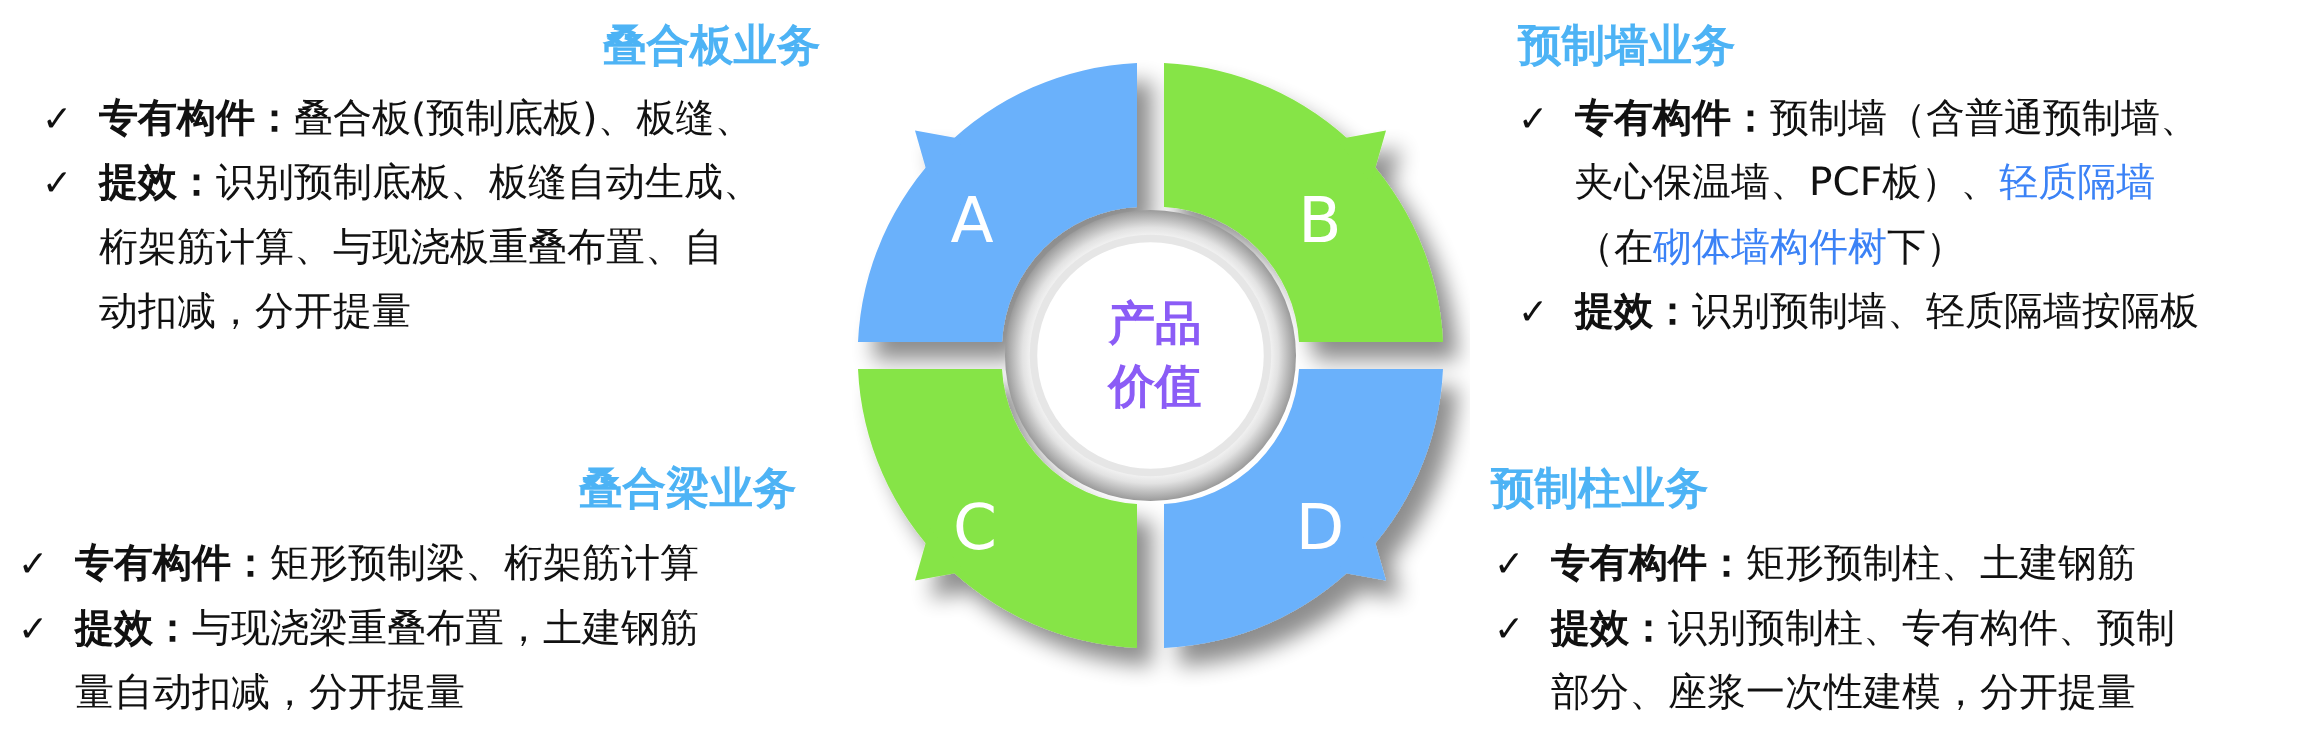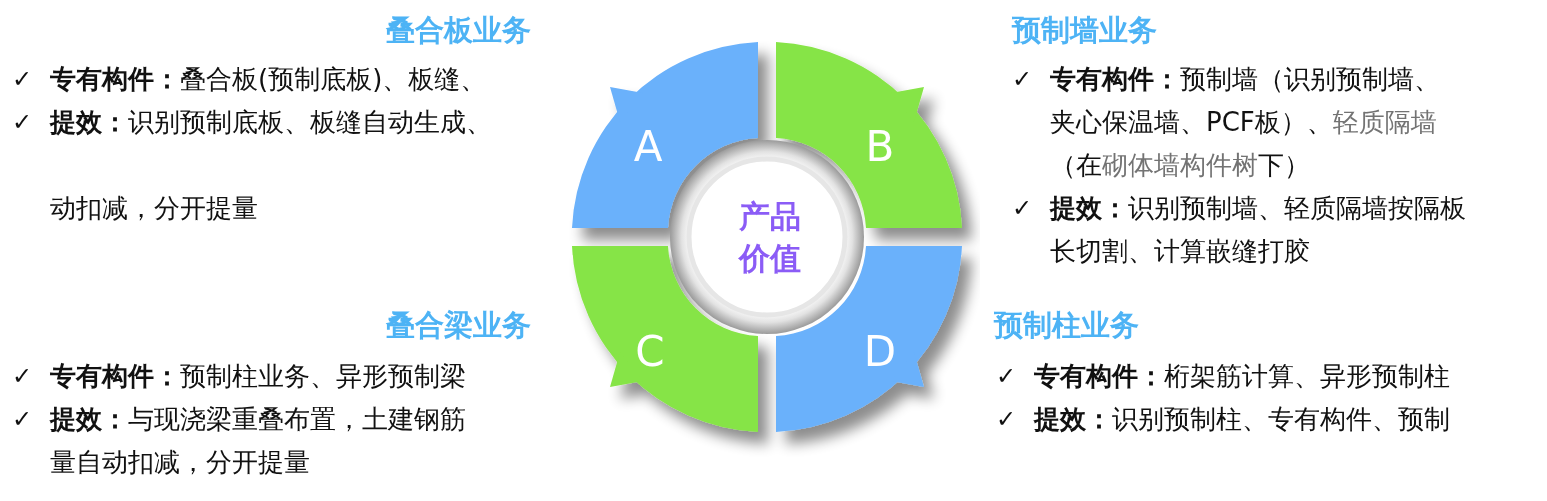--- a/index.html
+++ b/index.html
@@ -3,91 +3,91 @@
 <meta charset="utf-8">
 <style>
   html, body { margin:0; padding:0; background:#ffffff; }
   body { width:1547px; height:501px; position:relative; overflow:hidden;
          font-family:"DejaVu Sans","Liberation Sans",sans-serif; color:#111; }
   .block { position:absolute; }
   .heading { font-size:29px; font-weight:bold; color:#4DB3F5; line-height:34px; white-space:nowrap; }
   .item { position:relative; font-size:26px; line-height:43px; padding-left:38px; }
   .check { position:absolute; left:0; top:0; font-size:24px; }
   .lbl { font-weight:bold; }
-  .hl { color:#737373; }
+  .hl { color:#3b82f6; }
   #a-block .heading { position:absolute; left:386px; top:13px; }
   #c-block .heading { position:absolute; left:386px; top:308px; }
   #b-block .heading { position:absolute; left:988px; top:13px; }
   #d-block .heading { position:absolute; left:994px; top:308px; }
   .wheel { position:absolute; left:560px; top:40px; width:420px; height:440px; }
   .center-text { position:absolute; left:0; top:0; width:420px; text-align:center;
                  font-size:31px; font-weight:bold; color:#8b5cf6; line-height:42px; }
   .seg-letter { font-family:"DejaVu Sans","Liberation Sans",sans-serif; font-size:42px; fill:#ffffff; }
 </style>
 </head>
 <body>
 
-<div class="block" id="a-block" style="left:0;top:0;width:580px;height:290px;">
+<div class="block" id="a-block" style="left:16px;top:0;width:580px;height:290px;">
   <div class="heading">叠合板业务</div>
   <div style="position:absolute;left:12px;top:58px;width:560px;">
     <div class="item">
       <span class="check">✓</span>
       <span class="lbl">专有构件：</span><span>叠合板(预制底板)、板缝、</span><br>
     </div>
     <div class="item">
       <span class="check">✓</span>
       <span class="lbl">提效：</span><span>识别预制底板、板缝自动生成、</span><br>
-      <br>
+      <span>桁架筋计算、与现浇板重叠布置、自</span><br>
       <span>动扣减，分开提量</span>
     </div>
   </div>
 </div>
 
 <div class="block" id="c-block" style="left:0;top:0;width:580px;height:363px;">
   <div class="heading">叠合梁业务</div>
   <div style="position:absolute;left:12px;top:355px;width:560px;">
     <div class="item">
       <span class="check">✓</span>
-      <span class="lbl">专有构件：</span><span>预制柱业务、异形预制梁</span>
+      <span class="lbl">专有构件：</span><span>矩形预制梁、桁架筋计算</span>
     </div>
     <div class="item">
       <span class="check">✓</span>
       <span class="lbl">提效：</span><span>与现浇梁重叠布置，土建钢筋</span><br>
       <span>量自动扣减，分开提量</span>
     </div>
   </div>
 </div>
 
 <div class="block" id="b-block" style="left:0;top:0;width:1547px;height:290px;margin-left:24px;">
   <div class="heading">预制墙业务</div>
   <div style="position:absolute;left:988px;top:58px;width:555px;">
     <div class="item">
       <span class="check">✓</span>
-      <span class="lbl">专有构件：</span><span>预制墙（识别预制墙、</span><br>
+      <span class="lbl">专有构件：</span><span>预制墙（含普通预制墙、</span><br>
       <span>夹心保温墙、PCF板）、</span><span class="hl">轻质隔墙</span><br>
       <span>（在</span><span class="hl">砌体墙构件树</span><span>下）</span>
     </div>
     <div class="item">
       <span class="check">✓</span>
       <span class="lbl">提效：</span><span>识别预制墙、轻质隔墙按隔板</span><br>
-      <span>长切割、计算嵌缝打胶</span>
     </div>
   </div>
 </div>
 
 <div class="block" id="d-block" style="left:0;top:0;width:1235px;height:501px;">
   <div class="heading">预制柱业务</div>
   <div style="position:absolute;left:996px;top:355px;width:550px;">
     <div class="item">
       <span class="check">✓</span>
-      <span class="lbl">专有构件：</span><span>桁架筋计算、异形预制柱</span>
+      <span class="lbl">专有构件：</span><span>矩形预制柱、土建钢筋</span>
     </div>
     <div class="item">
       <span class="check">✓</span>
       <span class="lbl">提效：</span><span>识别预制柱、专有构件、预制</span><br>
+      <span>部分、座浆一次性建模，分开提量</span>
     </div>
   </div>
 </div>
 
 <div class="wheel">
   <svg width="420" height="440" viewBox="0 0 420 440">
     <defs>
       <filter id="sh" x="-20%" y="-20%" width="140%" height="140%">
         <feGaussianBlur in="SourceAlpha" stdDeviation="7"></feGaussianBlur>
         <feOffset dx="10" dy="12" result="o"></feOffset>

